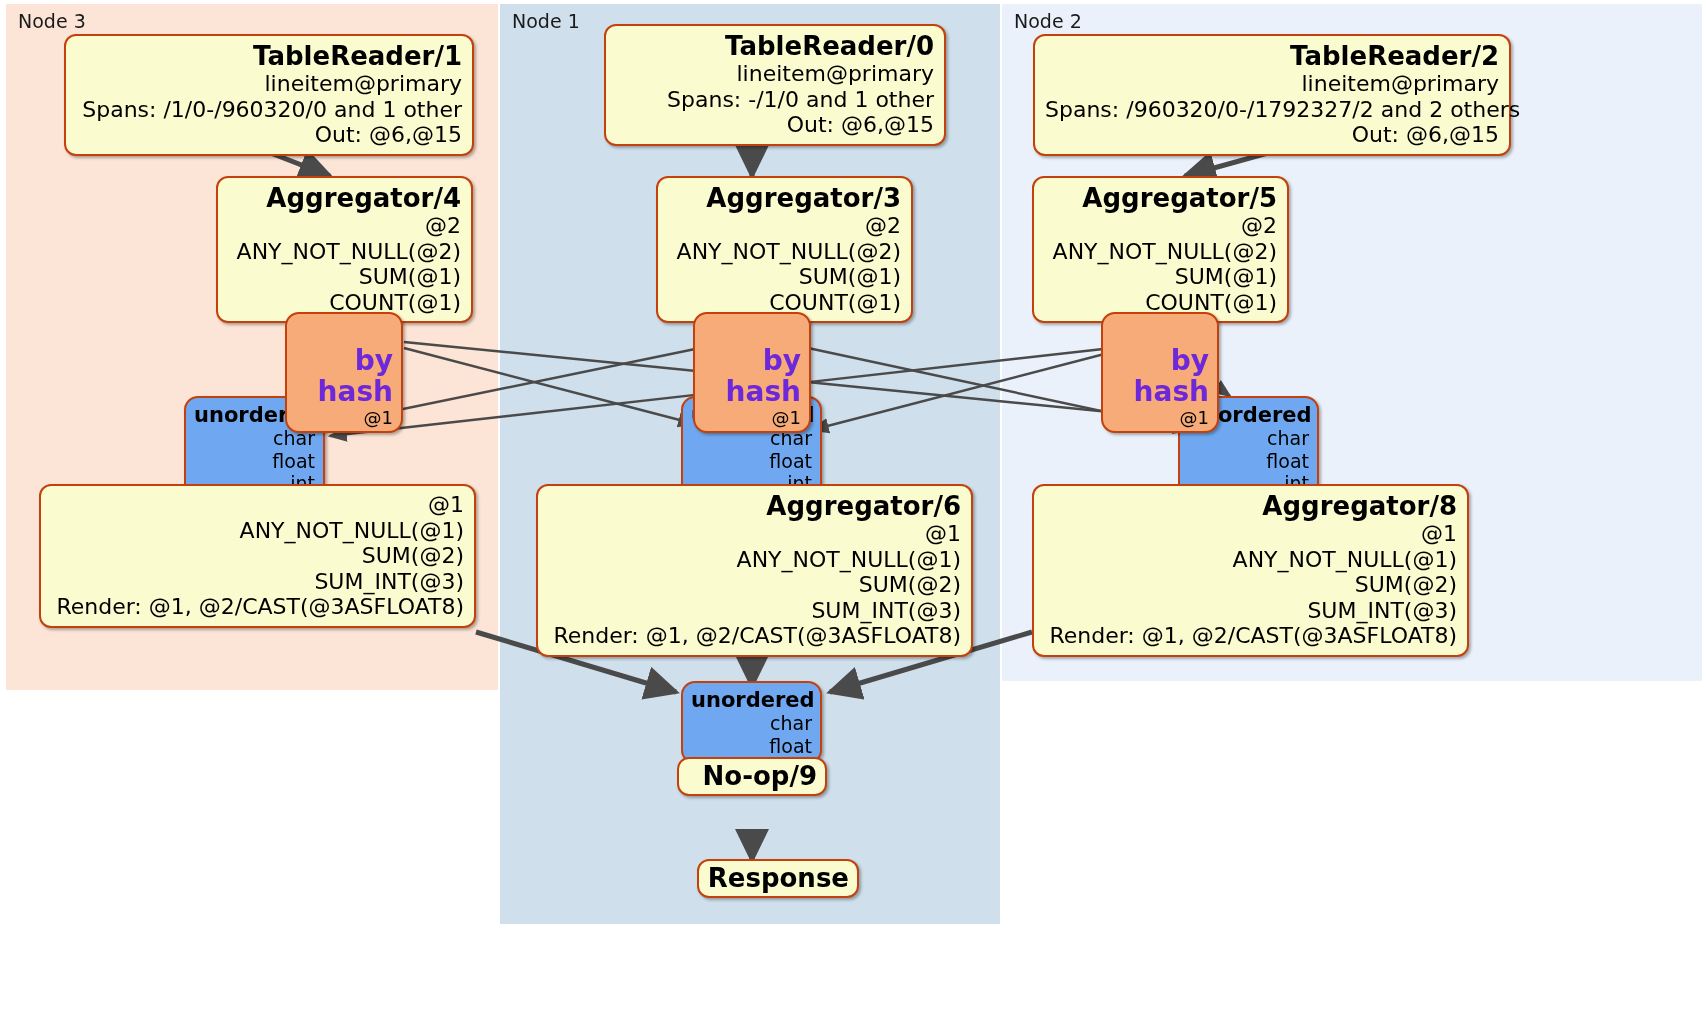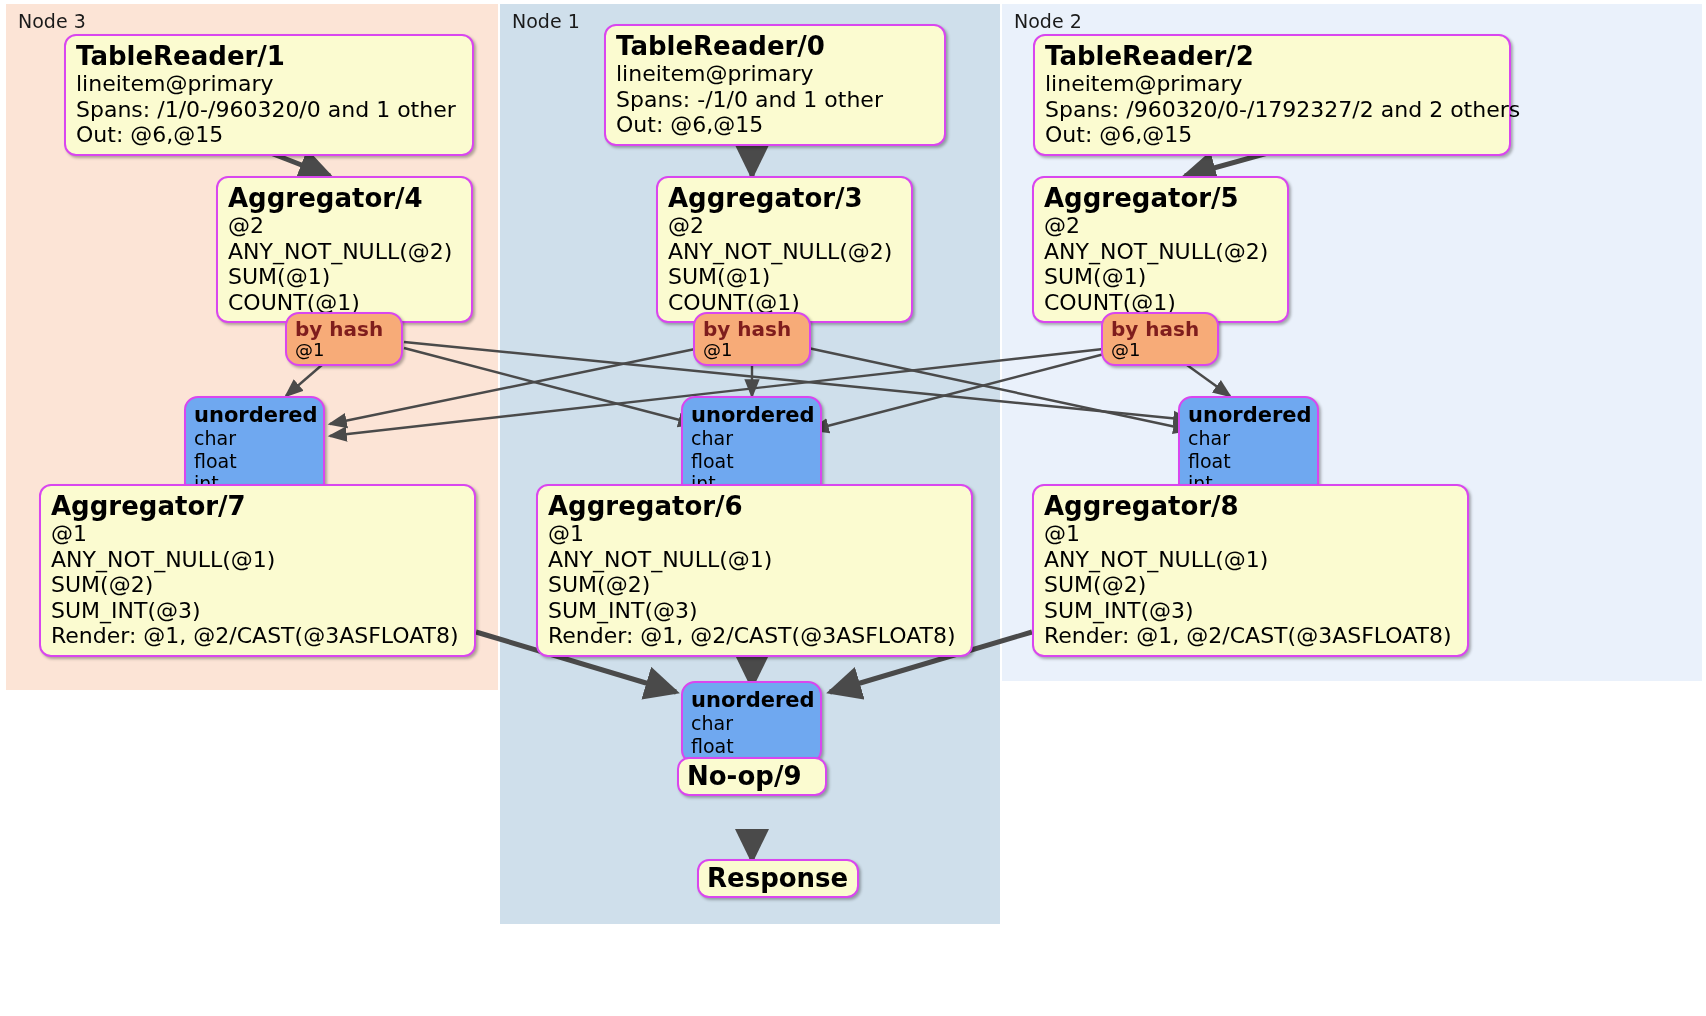--- a/index.html
+++ b/index.html
@@ -41,23 +41,23 @@
     left: 0; top: 0;
     width: 1706px;
     height: 1016px;
     pointer-events: none;
   }
 
   
   .box {
     position: absolute;
     box-sizing: border-box;
-    border: 2px solid #d946ef;
+    border: 2px solid #c2410c;
     border-radius: 12px;
-    text-align: left;
+    text-align: right;
     padding: 6px 10px;
     box-shadow: 2px 2px 3px rgba(0,0,0,0.30);
   }
   .proc {
     background: #fbfbd0;
   }
   .proc .title {
     font-weight: bold;
     font-size: 26px;
     line-height: 1.12;
@@ -84,23 +84,24 @@
     font-size: 19px;
     line-height: 1.18;
     color: #000;
   }
   .hashbox {
     background: #f7ab78;
     border-radius: 14px;
   }
   .hashbox .title {
     font-weight: bold;
-    font-size: 20px;
+    font-size: 28px;
     line-height: 1.1;
-    color: #7f1d1d;
+    color: #6d28d9;
+    margin-top: 28px;
   }
   .hashbox .detail {
     font-size: 18px;
     line-height: 1.1;
     color: #000;
   }
   .small-proc .title {
     font-weight: bold;
     font-size: 26px;
     line-height: 1.1;
@@ -240,21 +241,20 @@
   </div>
 
   <div class="box router layer-box" style="left:1178px; top:396px; width:141px; padding:5px 8px;">
     <div class="title">unordered</div>
     <div class="detail">char</div>
     <div class="detail">float</div>
     <div class="detail">int</div>
   </div>
 
   <div class="box proc layer-box" style="left:39px; top:484px; width:437px;">
-    <div class="title">Aggregator/7</div>
     <div class="detail">@1</div>
     <div class="detail">ANY_NOT_NULL(@1)</div>
     <div class="detail">SUM(@2)</div>
     <div class="detail">SUM_INT(@3)</div>
     <div class="detail">Render: @1, @2/CAST(@3ASFLOAT8)</div>
   </div>
 
   <div class="box proc layer-box" style="left:536px; top:484px; width:437px;">
     <div class="title">Aggregator/6</div>
     <div class="detail">@1</div>

